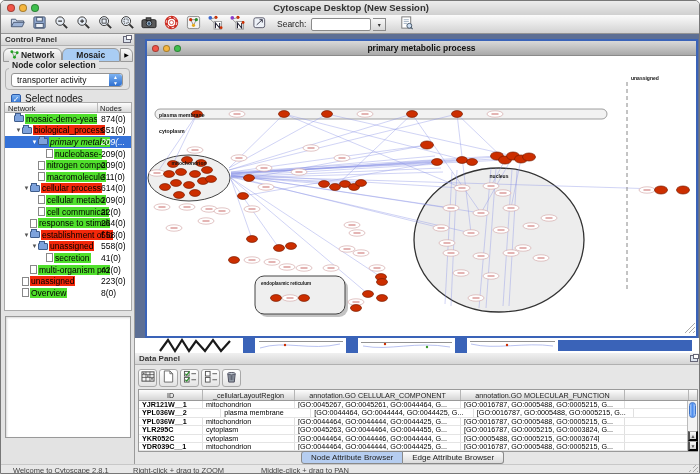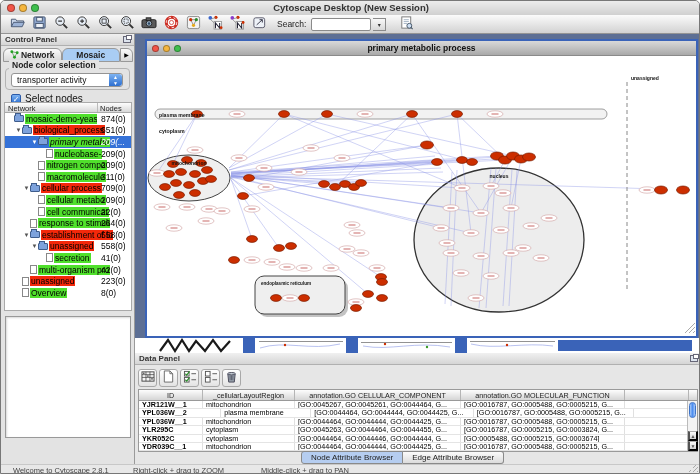--- a/index.html
+++ b/index.html
@@ -275,21 +275,21 @@
         <div class="trow" style="padding-left: 26px;">
           <span class="expander"></span>
           <span class="ficon fileic"></span>
           <span class="lbl green">macromolecule</span>
           <span class="count">311(0)</span>
         </div>
         <div class="trow" style="padding-left: 18px;">
           <span class="expander">▼</span>
           <span class="ficon fold"></span>
           <span class="lbl red">cellular process</span>
-          <span class="count">709(0)</span>
+          <span class="count">614(0)</span>
         </div>
         <div class="trow" style="padding-left: 26px;">
           <span class="expander"></span>
           <span class="ficon fileic"></span>
           <span class="lbl green">cellular metabo</span>
           <span class="count">209(0)</span>
         </div>
         <div class="trow" style="padding-left: 26px;">
           <span class="expander"></span>
           <span class="ficon fileic"></span>

